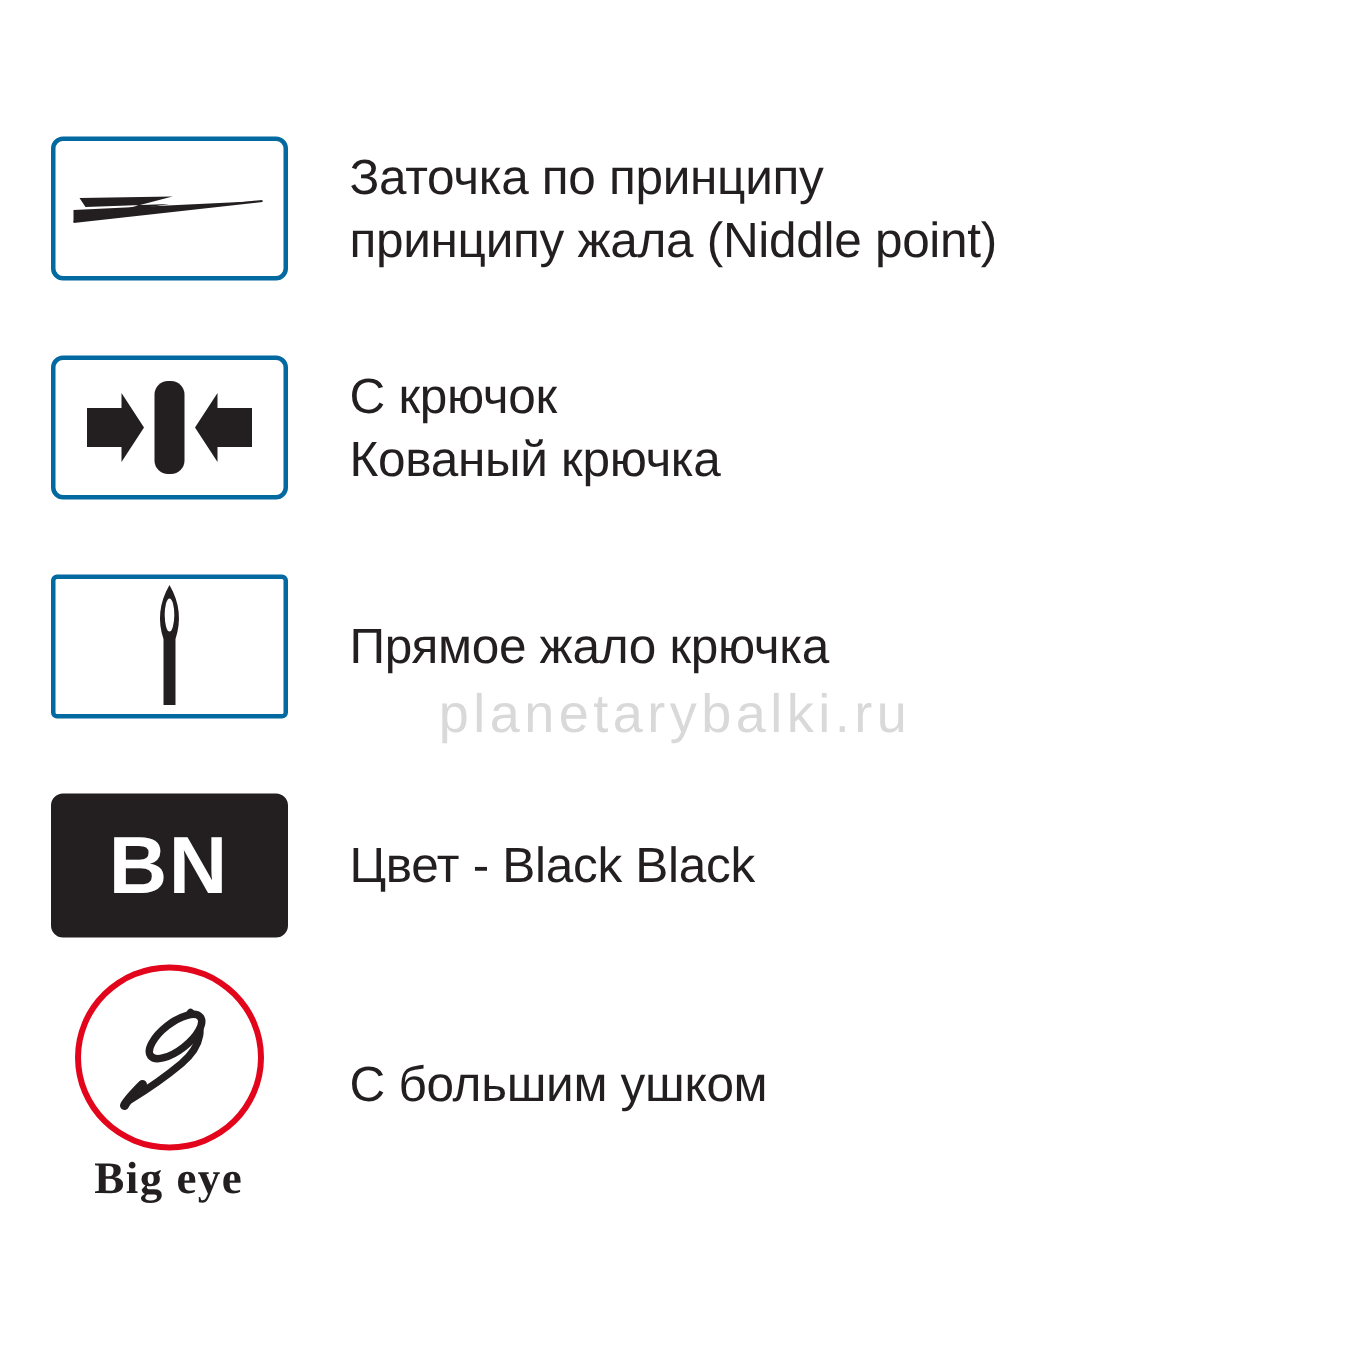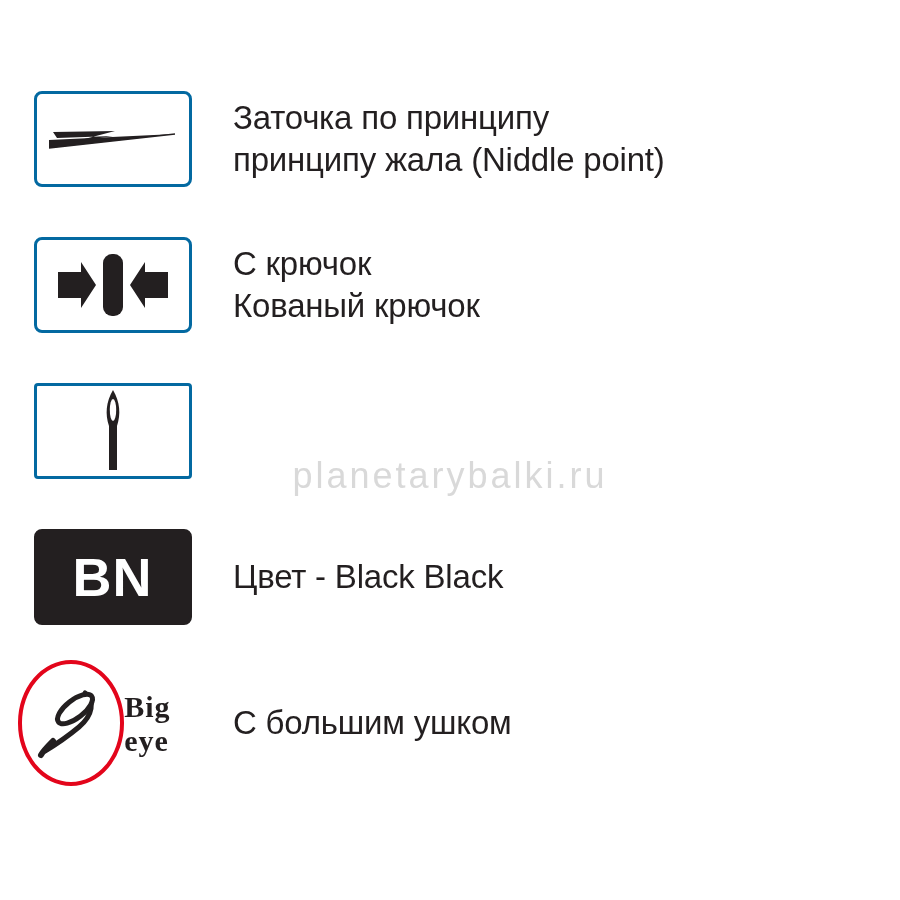--- a/index.html
+++ b/index.html
@@ -74,21 +74,21 @@
   }
   .text-cell .line2 {
     display: block;
   }
   
   .bigeye-wrap {
     width: 190px;
     height: 160px;
     position: relative;
     display: flex;
-    flex-direction: row;
+    flex-direction: column;
     align-items: center;
   }
   .bigeye-circle {
     width: 118px;
     height: 118px;
     border: 4px solid #e3051b;
     border-radius: 50%;
     background: #ffffff;
     position: relative;
     display: flex;
@@ -145,32 +145,35 @@
         <div class="icon-box">
           <svg width="130" height="74" viewBox="0 0 130 74" aria-hidden="true">
             <rect x="55" y="6" width="20" height="62" rx="9" fill="#231f20"></rect>
             <polygon points="10,24 33,24 33,14 48,37 33,60 33,50 10,50" fill="#231f20"></polygon>
             <polygon points="120,24 97,24 97,14 82,37 97,60 97,50 120,50" fill="#231f20"></polygon>
           </svg>
         </div>
       </div>
       <div class="text-cell">
         <span>С крючок</span>
-        <span class="line2">Кованый крючок</span>
+        <span class="line2">Кованый крючка</span>
       </div>
     </div>
 
     <div class="feature-row">
       <div class="icon-cell">
         <div class="icon-box plain">
           <svg width="40" height="86" viewBox="0 0 40 86" aria-hidden="true">
             <path d="M20 2 C13 14 12 26 16 38 L16 82 L24 82 L24 38 C28 26 27 14 20 2 Z" fill="#231f20"></path>
             <ellipse cx="20" cy="22" rx="3.2" ry="11" fill="#ffffff"></ellipse>
           </svg>
         </div>
+      </div>
+      <div class="text-cell">
+        <span>Прямое жало крючка</span>
       </div>
     </div>
 
     <div class="feature-row">
       <div class="icon-cell">
         <div class="icon-box solid">
           <span class="bn-text">BN</span>
         </div>
       </div>
       <div class="text-cell">

